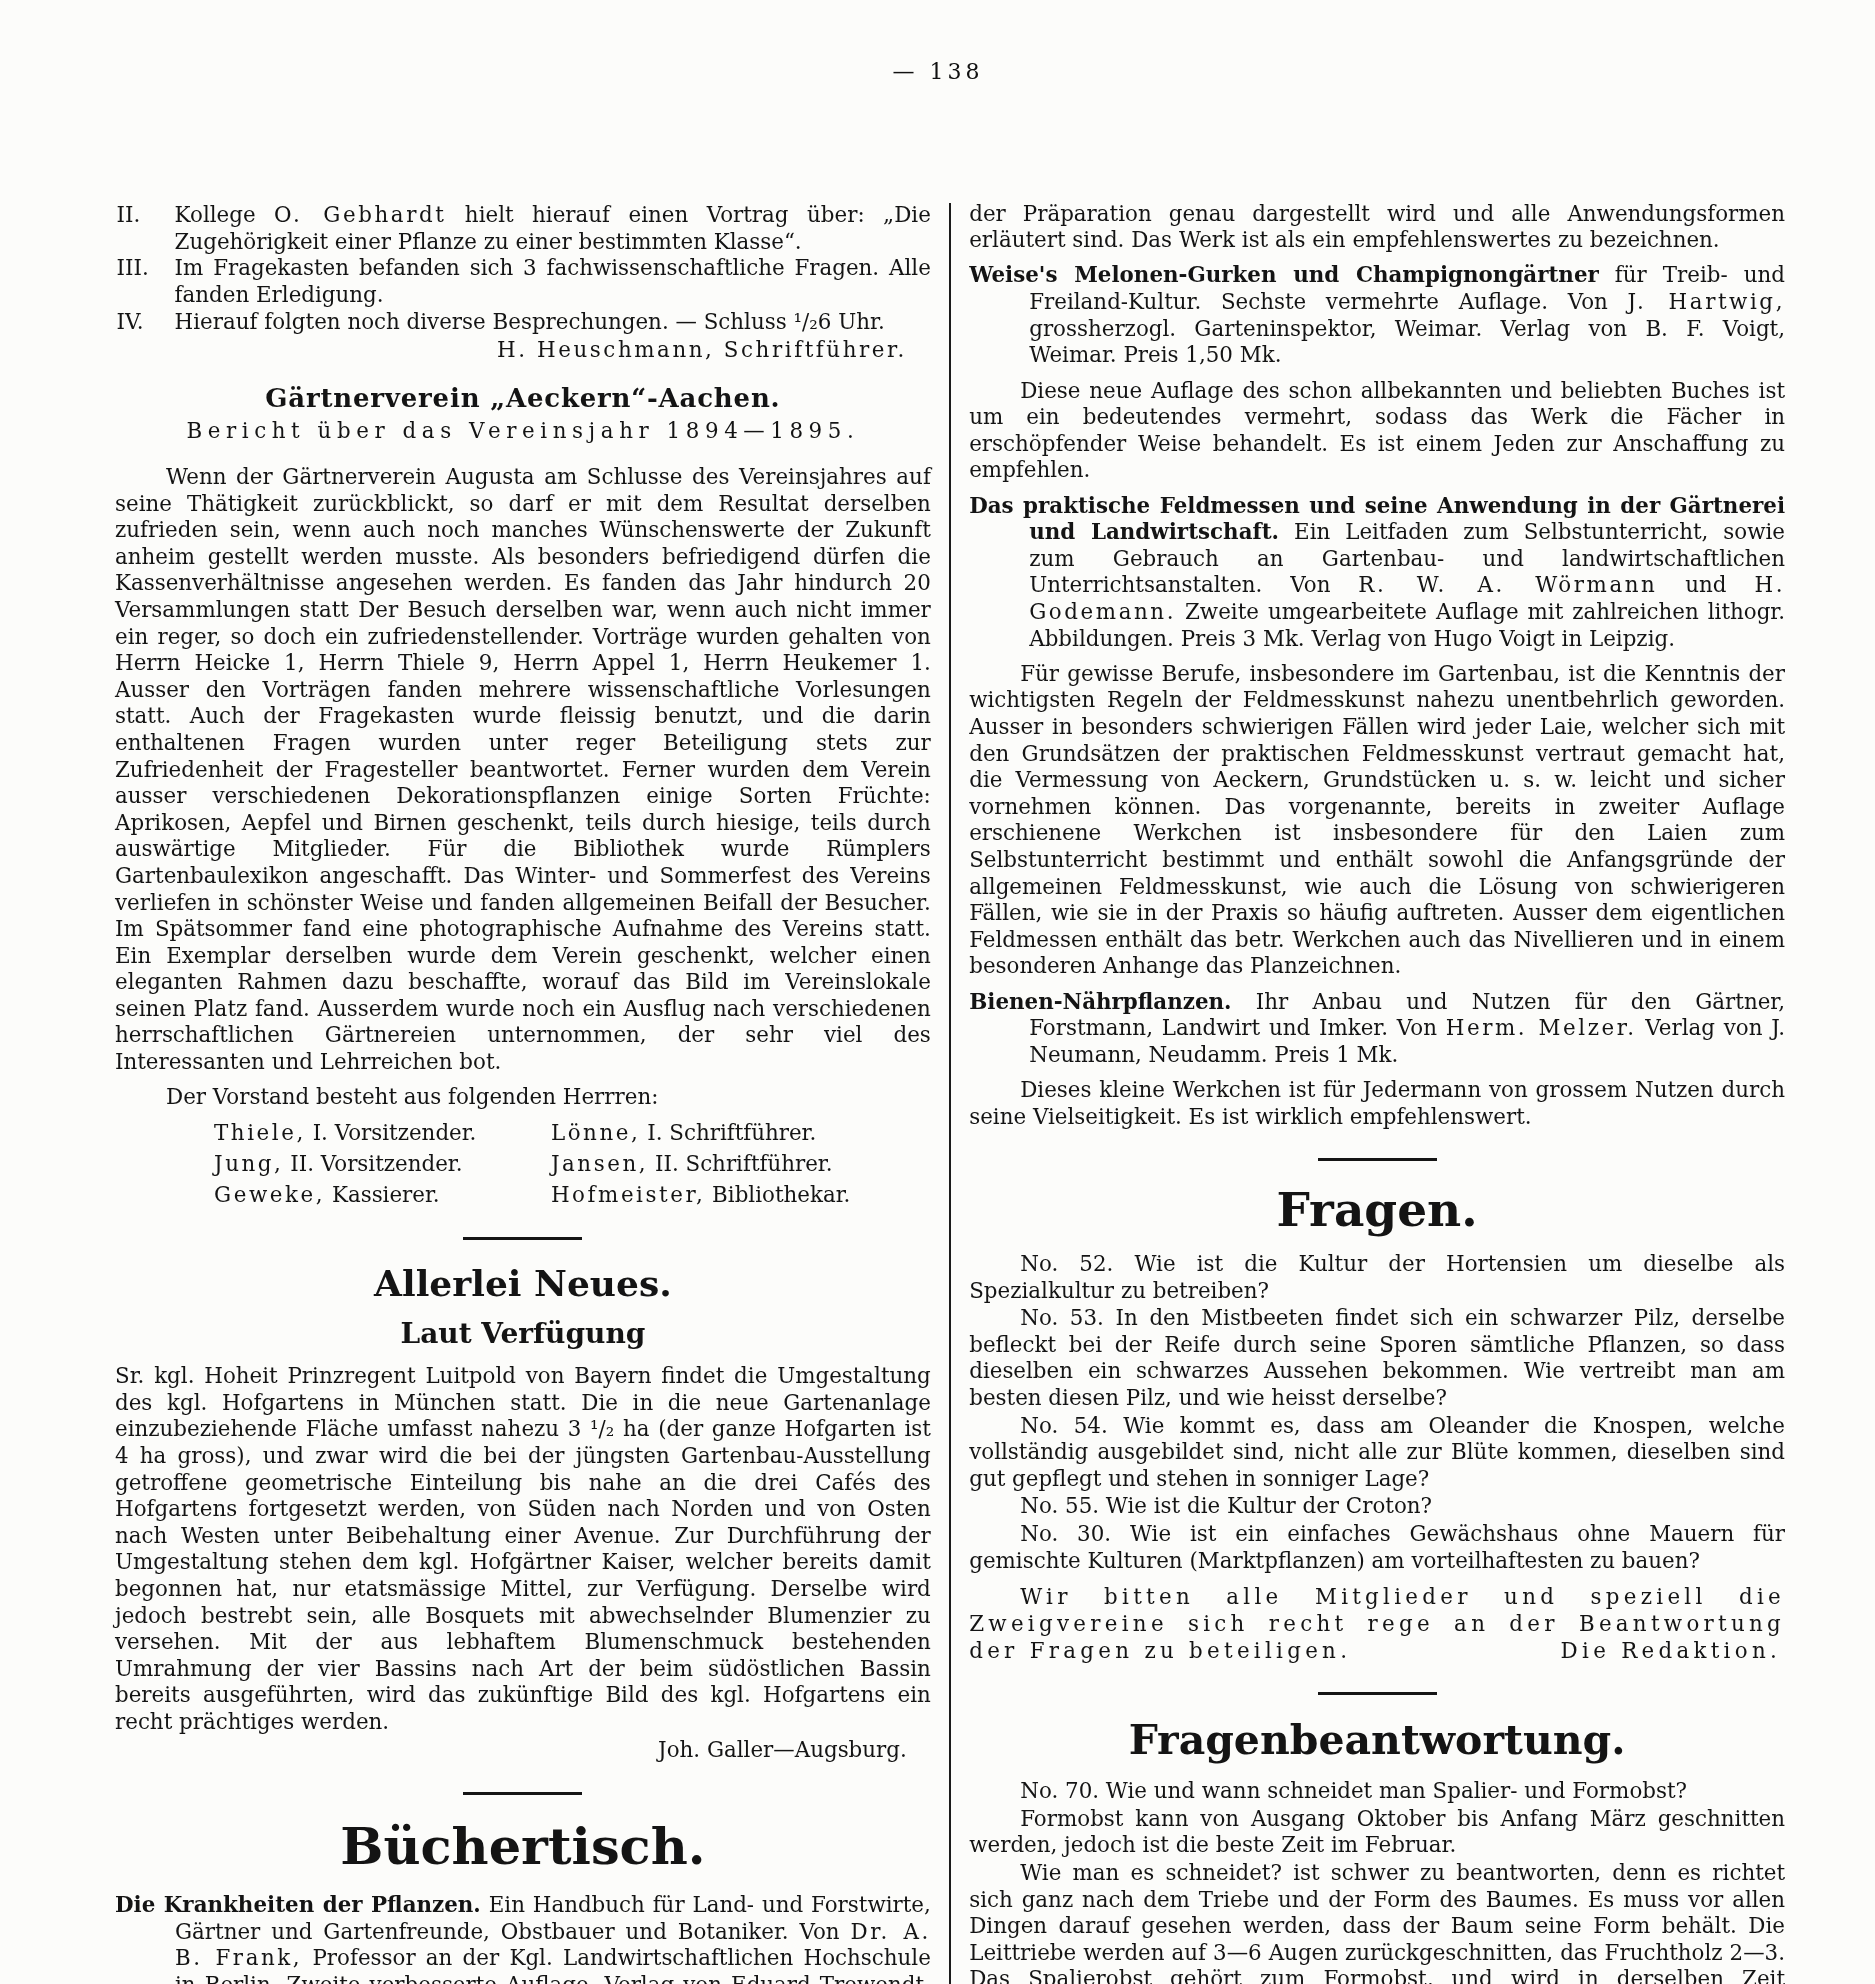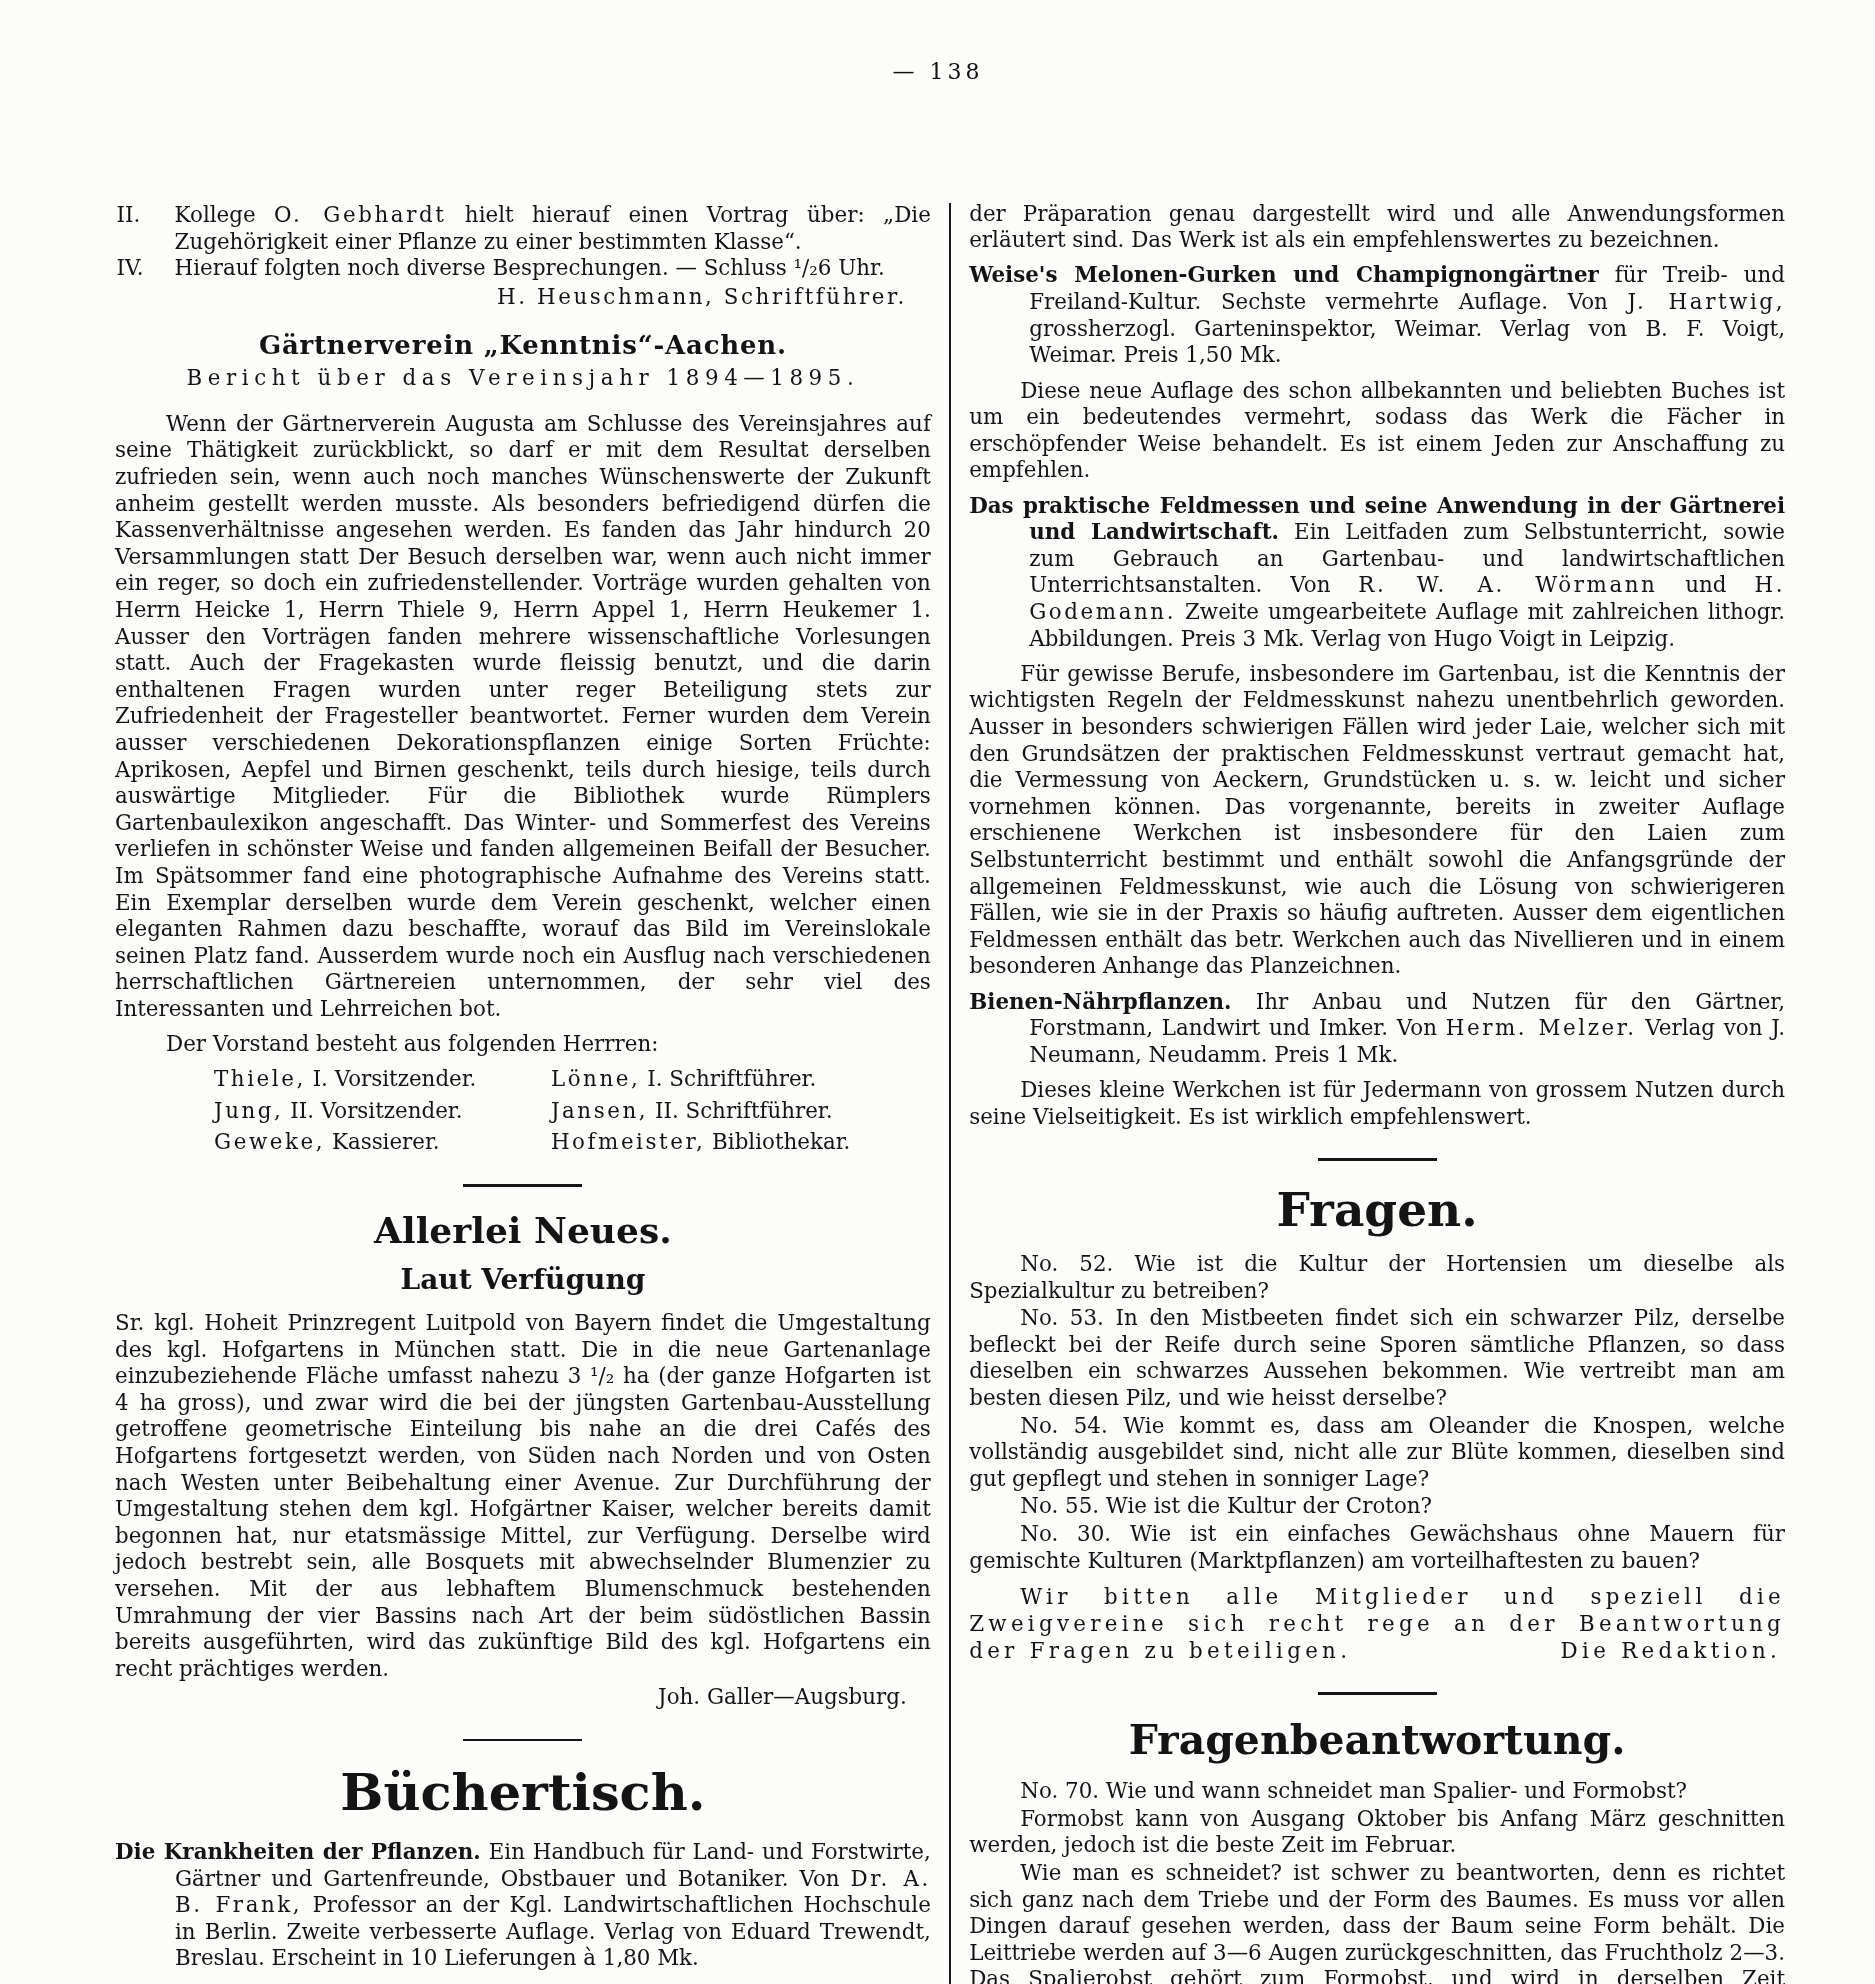--- a/index.html
+++ b/index.html
@@ -90,28 +90,32 @@
   <div class="columns">
 
     <div class="col">
 
       <div class="agenda">
         <div class="agenda-item">
           <span class="agenda-num">II.</span>
           <span class="agenda-text"><span>Kollege </span><span class="sp-sm">O. Gebhardt</span><span> hielt hierauf einen Vortrag über: „Die Zugehörigkeit einer Pflanze zu einer bestimmten Klasse“.</span></span>
         </div>
         <div class="agenda-item">
+          <span class="agenda-num">III.</span>
+          <span class="agenda-text">Im Fragekasten befanden sich 3 fachwissenschaftliche Fragen. Alle fanden Erledigung.</span>
+        </div>
+        <div class="agenda-item">
           <span class="agenda-num">IV.</span>
           <span class="agenda-text">Hierauf folgten noch diverse Besprechungen. — Schluss ¹/₂6 Uhr.</span>
         </div>
       </div>
 
       <p class="sig-right sp-sm">H. Heuschmann, Schriftführer.</p>
 
-      <h3 class="verein-title">Gärtnerverein „Kenntnis“-Aachen.</h3>
+      <h3 class="verein-title">Gärtnerverein „Aeckern“-Aachen.</h3>
       <div class="verein-subtitle">Bericht über das Vereinsjahr 1894—1895.</div>
 
       <p class="body indent">Wenn der Gärtnerverein Augusta am Schlusse des Vereinsjahres auf seine Thätigkeit zurückblickt, so darf er mit dem Resultat derselben zufrieden sein, wenn auch noch manches Wünschenswerte der Zukunft anheim gestellt werden musste. Als besonders befriedigend dürfen die Kassenverhältnisse angesehen werden. Es fanden das Jahr hindurch 20 Versammlungen statt  Der Besuch derselben war, wenn auch nicht immer ein reger, so doch ein zufriedenstellender. Vorträge wurden gehalten von Herrn Heicke 1, Herrn Thiele 9, Herrn Appel 1, Herrn Heukemer 1. Ausser den Vorträgen fanden mehrere wissenschaftliche Vorlesungen statt. Auch der Fragekasten wurde fleissig benutzt, und die darin enthaltenen Fragen wurden unter reger Beteiligung stets zur Zufriedenheit der Fragesteller beantwortet. Ferner wurden dem Verein ausser verschiedenen Dekorationspflanzen einige Sorten Früchte: Aprikosen, Aepfel und Birnen geschenkt, teils durch hiesige, teils durch auswärtige Mitglieder. Für die Bibliothek wurde Rümplers Gartenbaulexikon angeschafft. Das Winter- und Sommerfest des Vereins verliefen in schönster Weise und fanden allgemeinen Beifall der Besucher. Im Spätsommer fand eine photographische Aufnahme des Vereins statt. Ein Exemplar derselben wurde dem Verein geschenkt, welcher einen eleganten Rahmen dazu beschaffte, worauf das Bild im Vereinslokale seinen Platz fand. Ausserdem wurde noch ein Ausflug nach verschiedenen herrschaftlichen Gärtnereien unternommen, der sehr viel des Interessanten und Lehrreichen bot.</p>
       <p class="body indent mt">Der Vorstand besteht aus folgenden Herrren:</p>
 
       <div class="vorstand">
         <div class="vcell"><span class="sp-sm">Thiele,</span><span> I. Vorsitzender.</span></div>
         <div class="vcell"><span class="sp-sm">Lönne,</span><span> I. Schriftführer.</span></div>
         <div class="vcell"><span class="sp-sm">Jung,</span><span> II. Vorsitzender.</span></div>
         <div class="vcell"><span class="sp-sm">Jansen,</span><span> II. Schriftführer.</span></div>

